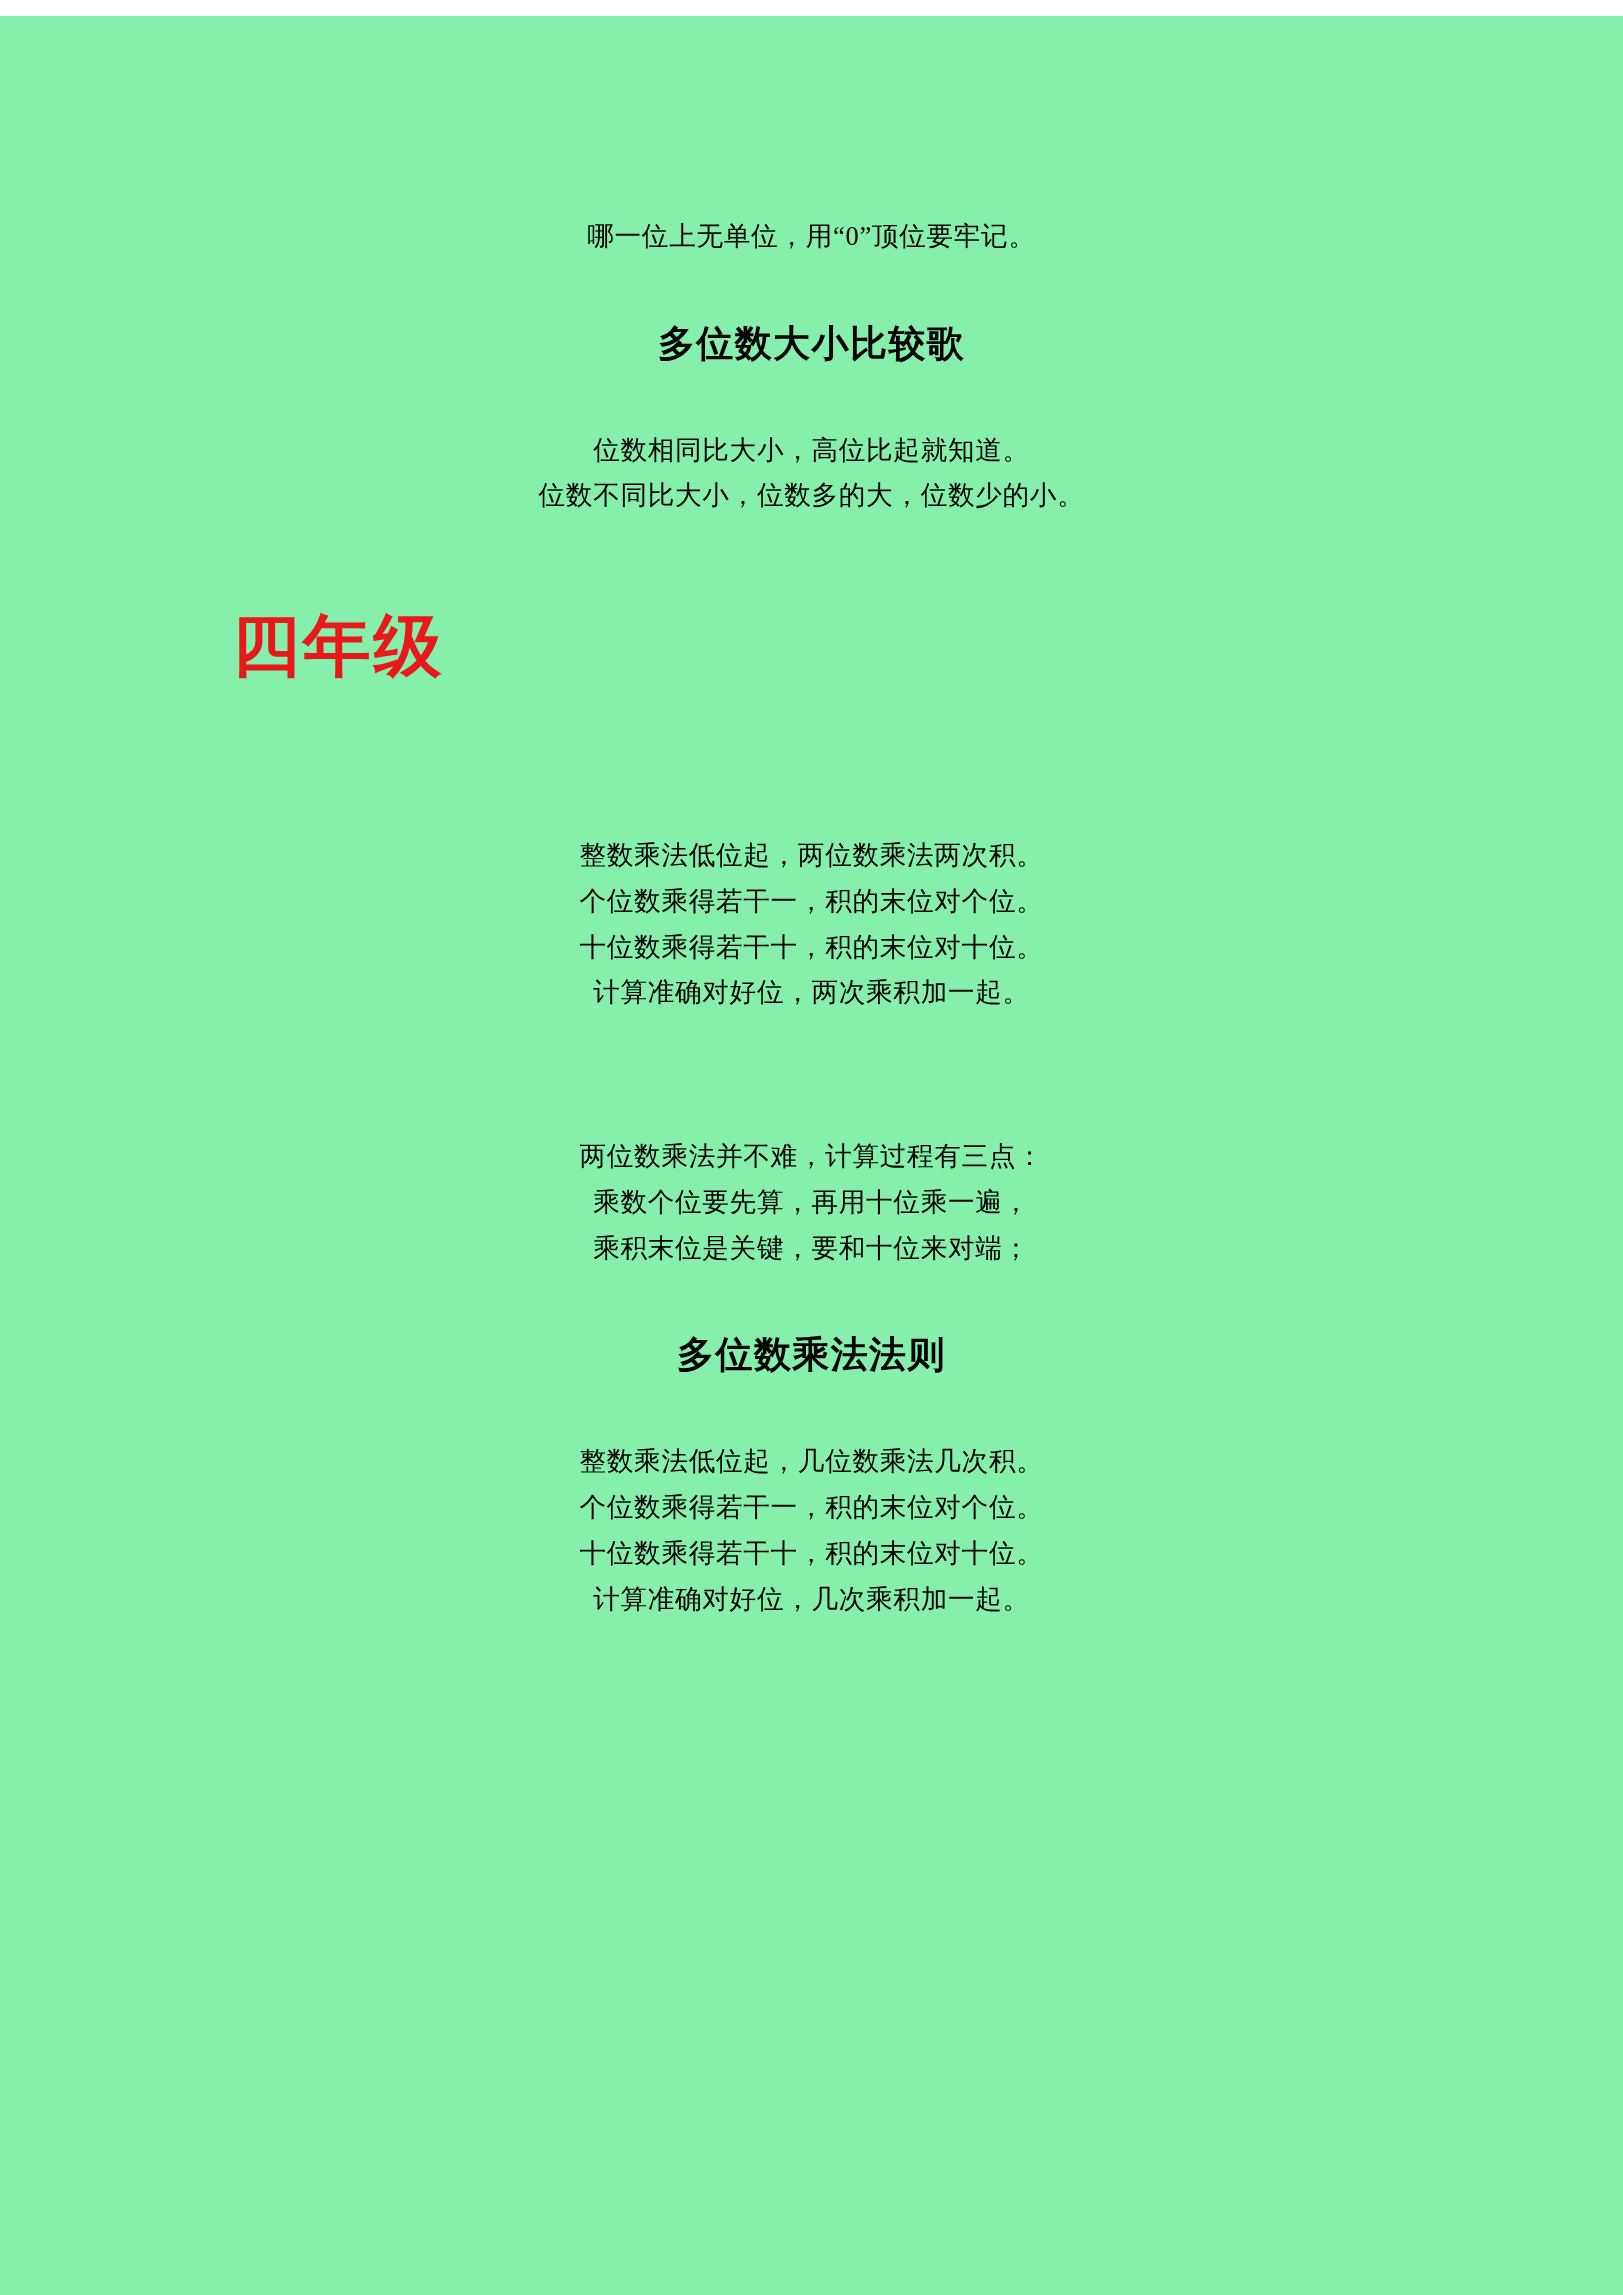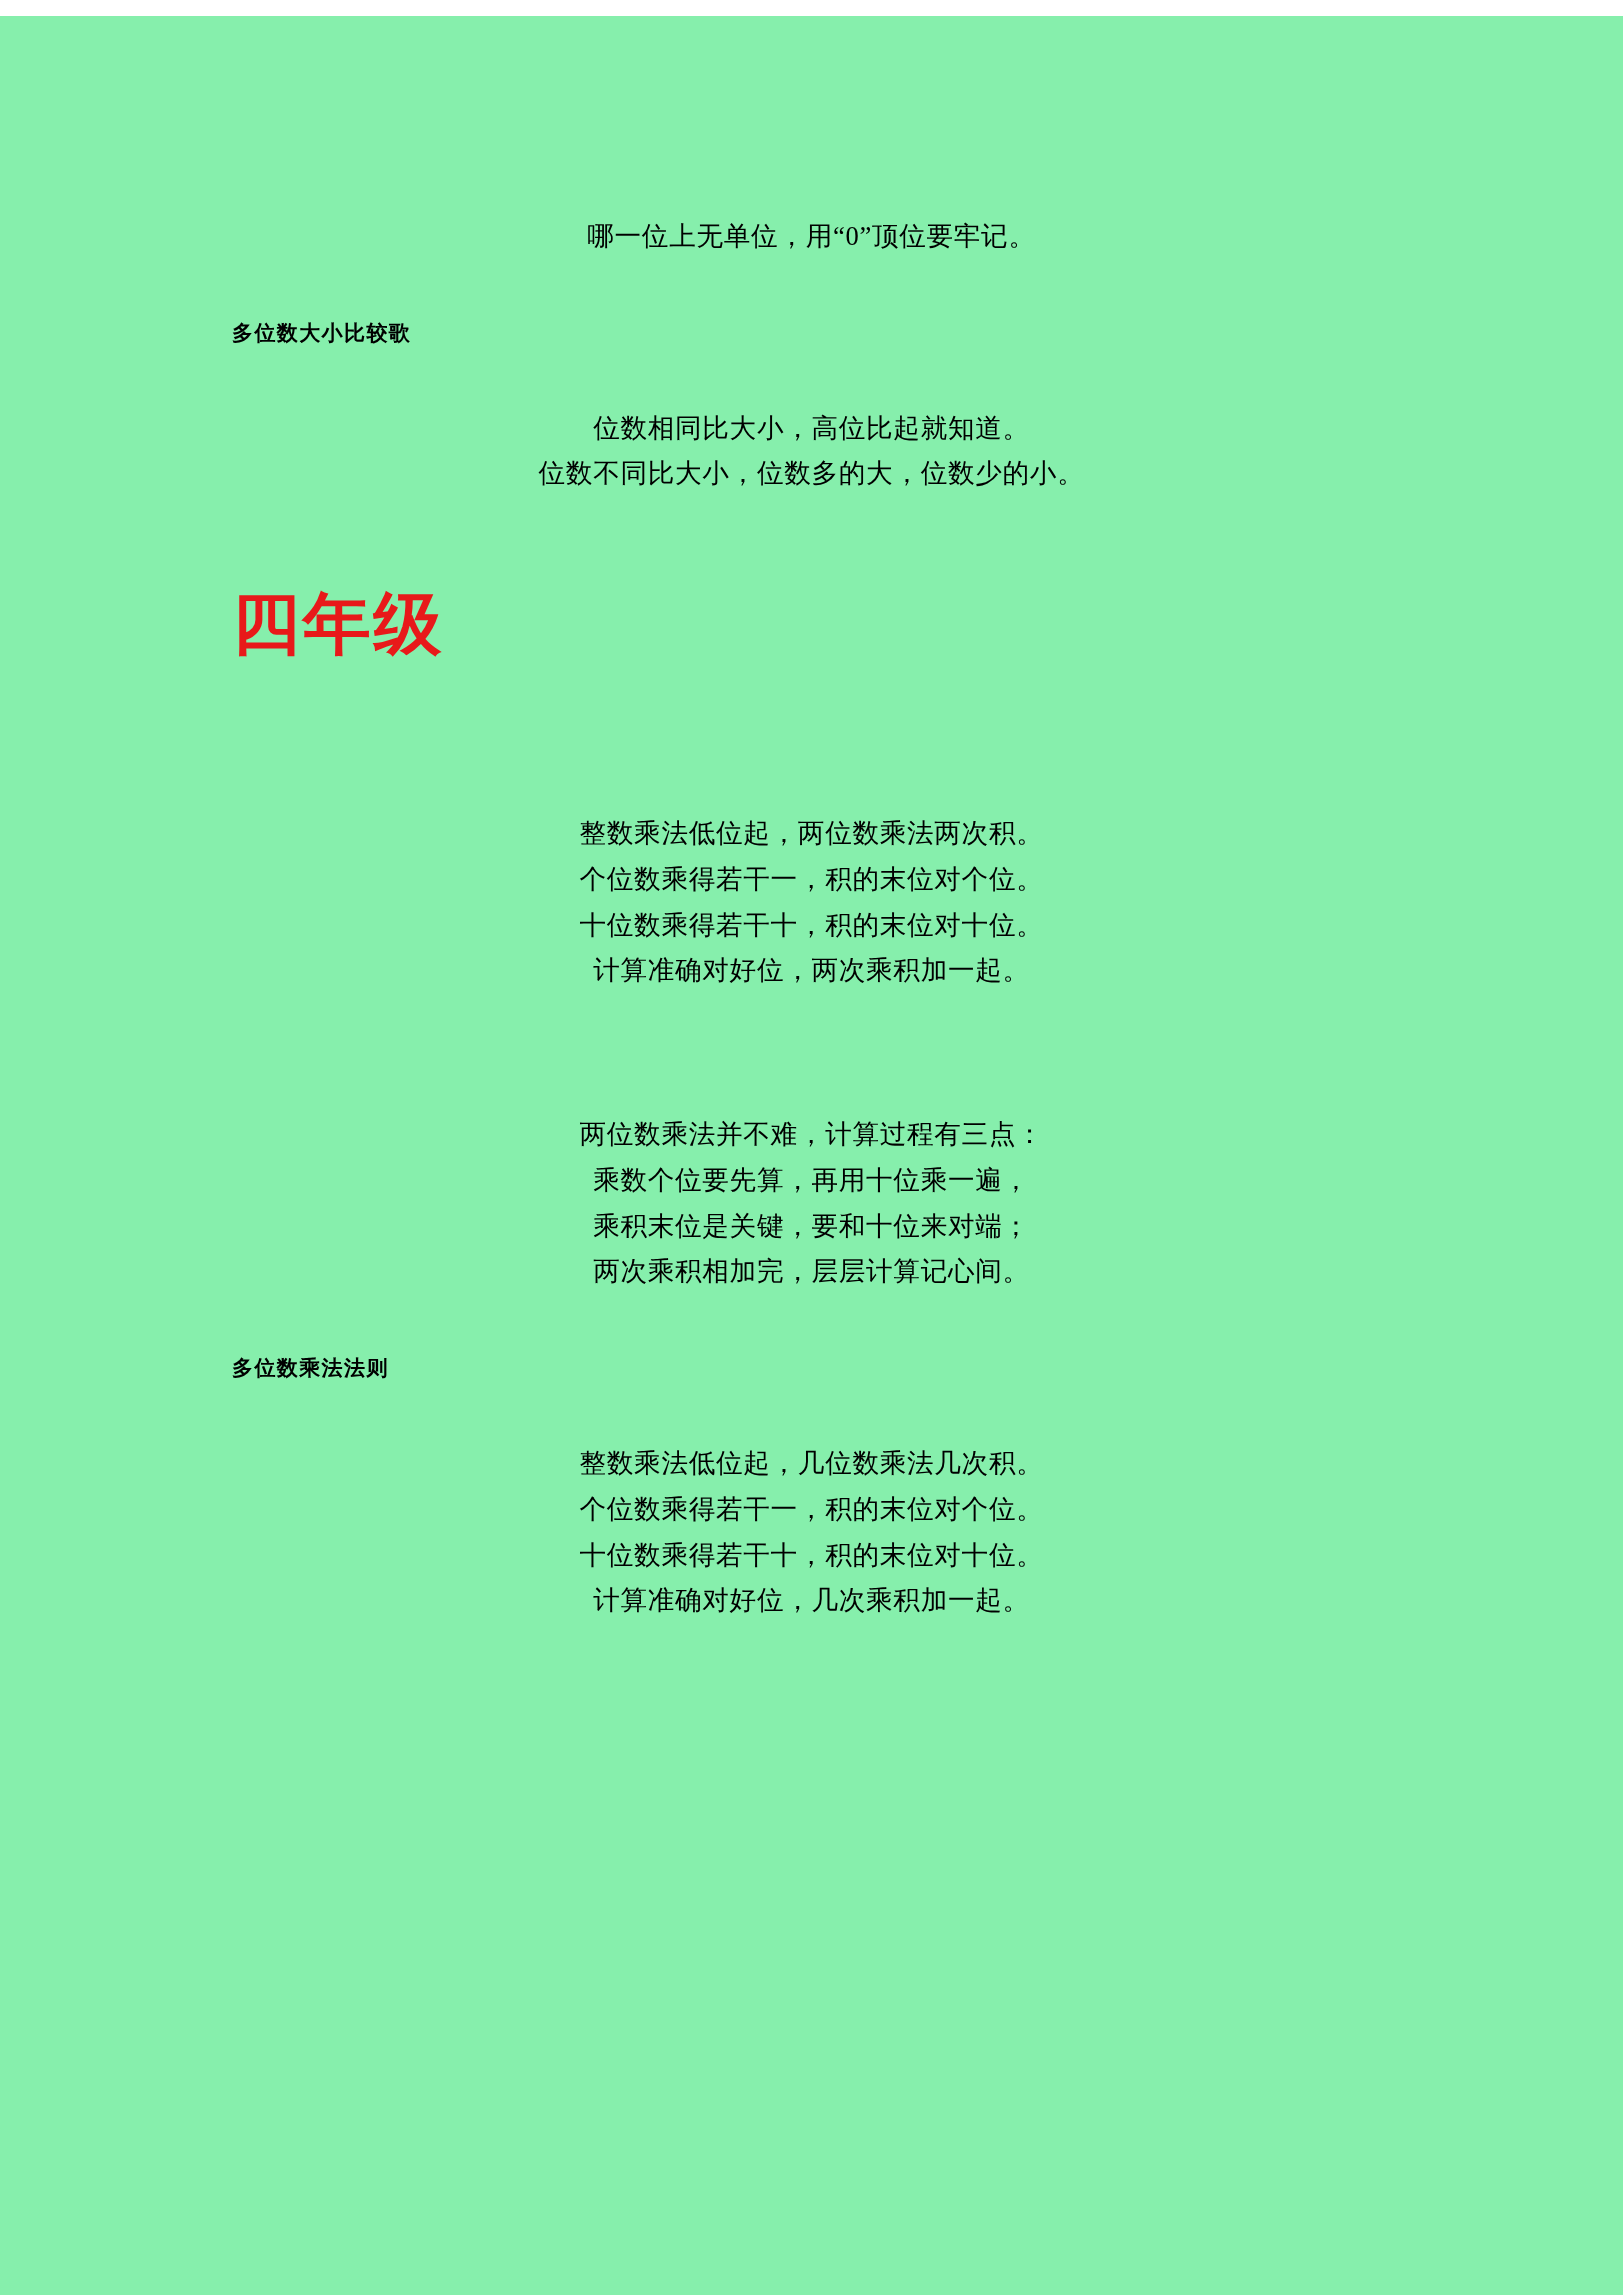--- a/index.html
+++ b/index.html
@@ -25,21 +25,22 @@
     margin: 0 auto;
   }
   .line {
     text-align: center;
     font-size: 26.6px;
     line-height: 1.72;
     letter-spacing: 0.7px;
     font-family: "Liberation Serif", "DejaVu Serif", serif;
   }
   .heading {
-    font-size: 21px;
+    text-align: center;
+    font-size: 37px;
     font-weight: bold;
     letter-spacing: 1.4px;
     font-family: "Liberation Sans", "DejaVu Sans", sans-serif;
   }
   .grade-title {
     text-align: left;
     font-size: 68px;
     font-weight: bold;
     letter-spacing: 2.7px;
     font-family: "Liberation Sans", "DejaVu Sans", sans-serif;
@@ -85,21 +86,20 @@
 
     <div class="gap-md"></div>
 
 
     <div class="gap-md"></div>
 
     <div class="stanza">
       <div class="line">两位数乘法并不难，计算过程有三点：</div>
       <div class="line">乘数个位要先算，再用十位乘一遍，</div>
       <div class="line">乘积末位是关键，要和十位来对端；</div>
-      <div class="line">两次乘积相加完，层层计算记心间。</div>
     </div>
 
     <div class="gap-md"></div>
 
     <div class="heading">多位数乘法法则</div>
 
     <div class="gap-md"></div>
 
     <div class="stanza">
       <div class="line">整数乘法低位起，几位数乘法几次积。</div>

